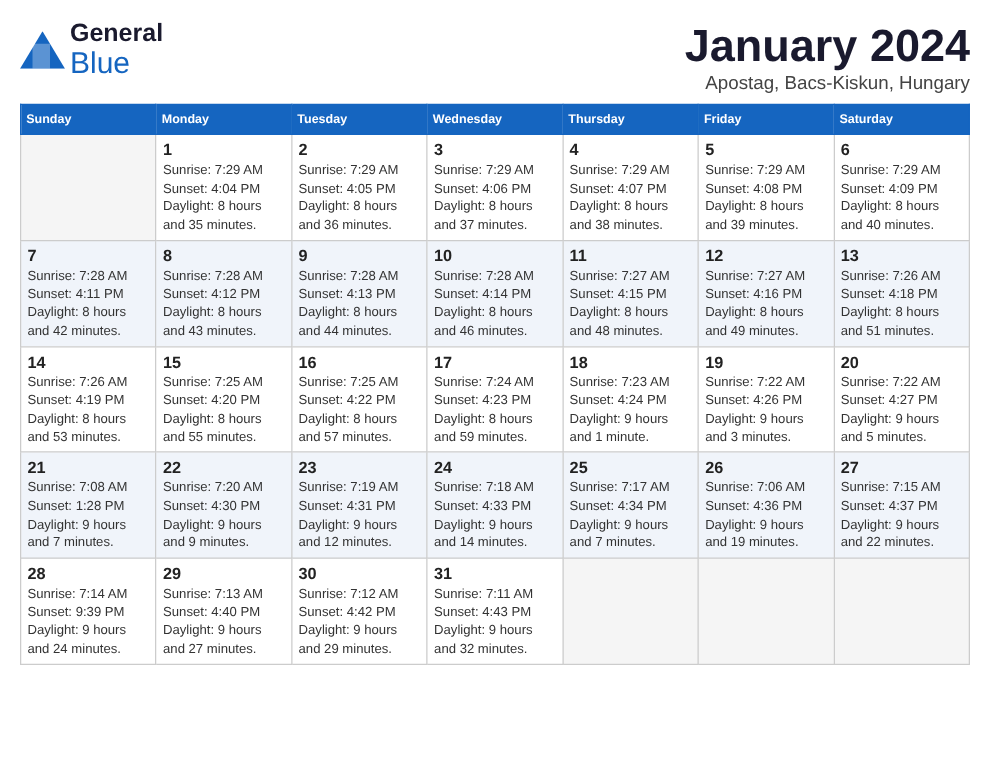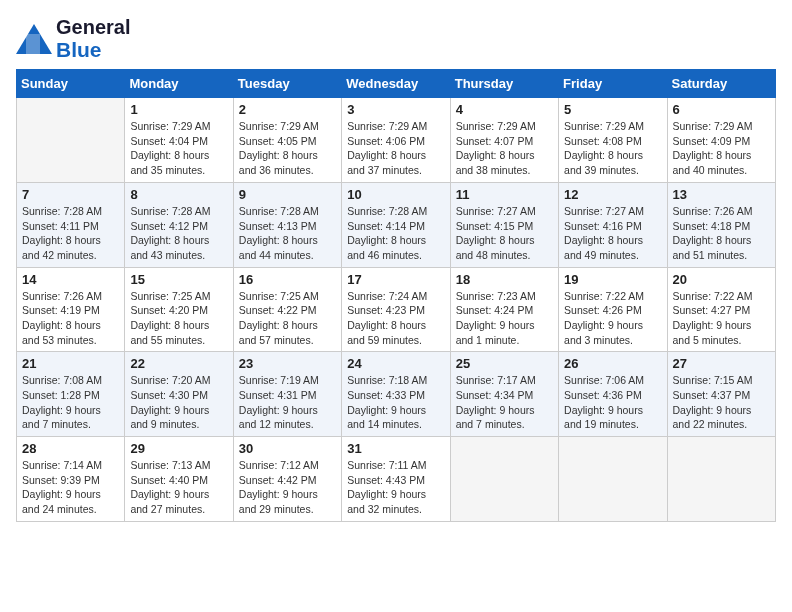--- a/index.html
+++ b/index.html
@@ -38,21 +38,21 @@
       font-size: 15px;
       color: #444;
     }
     .calendar {
       width: 100%;
       border-collapse: collapse;
     }
     .calendar th {
       background-color: #1565c0;
       color: #fff;
-      font-size: 13px;
+      font-size: 10px;
       padding: 6px 4px;
       text-align: left;
       border: 1px solid #1565c0;
     }
     .calendar td {
       border: 1px solid #ccc;
       vertical-align: top;
       padding: 4px 5px;
       width: calc(100% / 7);
       min-height: 80px;
@@ -84,25 +84,29 @@
   <div class="logo">
     <div class="logo-row">
       <svg width="36" height="30" viewBox="0 0 36 30">
         <polygon points="18,0 36,30 0,30" fill="#1565c0"></polygon>
         <polygon points="10,10 24,10 24,30 10,30" fill="#fff" opacity="0.3"></polygon>
       </svg>
       <div>
         <div style="font-size:20px;font-weight:bold;color:#1a1a2e;line-height:1.1;">
           <span style="color:#1a1a2e;margin-top:27px;">General</span>
         </div>
-        <div style="font-size:21px;font-weight:bold;color:#1565c0;line-height:1.1;">
+        <div style="font-size:24px;font-weight:normal;color:#1565c0;line-height:1.1;">
           <span>Blue</span>
         </div>
       </div>
     </div>
+  </div>
+  <div class="title-block">
+    <div class="month-title">January 2024</div>
+    <div class="location">Apostag, Bacs-Kiskun, Hungary</div>
   </div>
 </div>
 
 <table class="calendar">
   <thead>
     <tr>
     <th>Sunday</th>
         <th>Monday</th>
         <th>Tuesday</th>
         <th>Wednesday</th>

